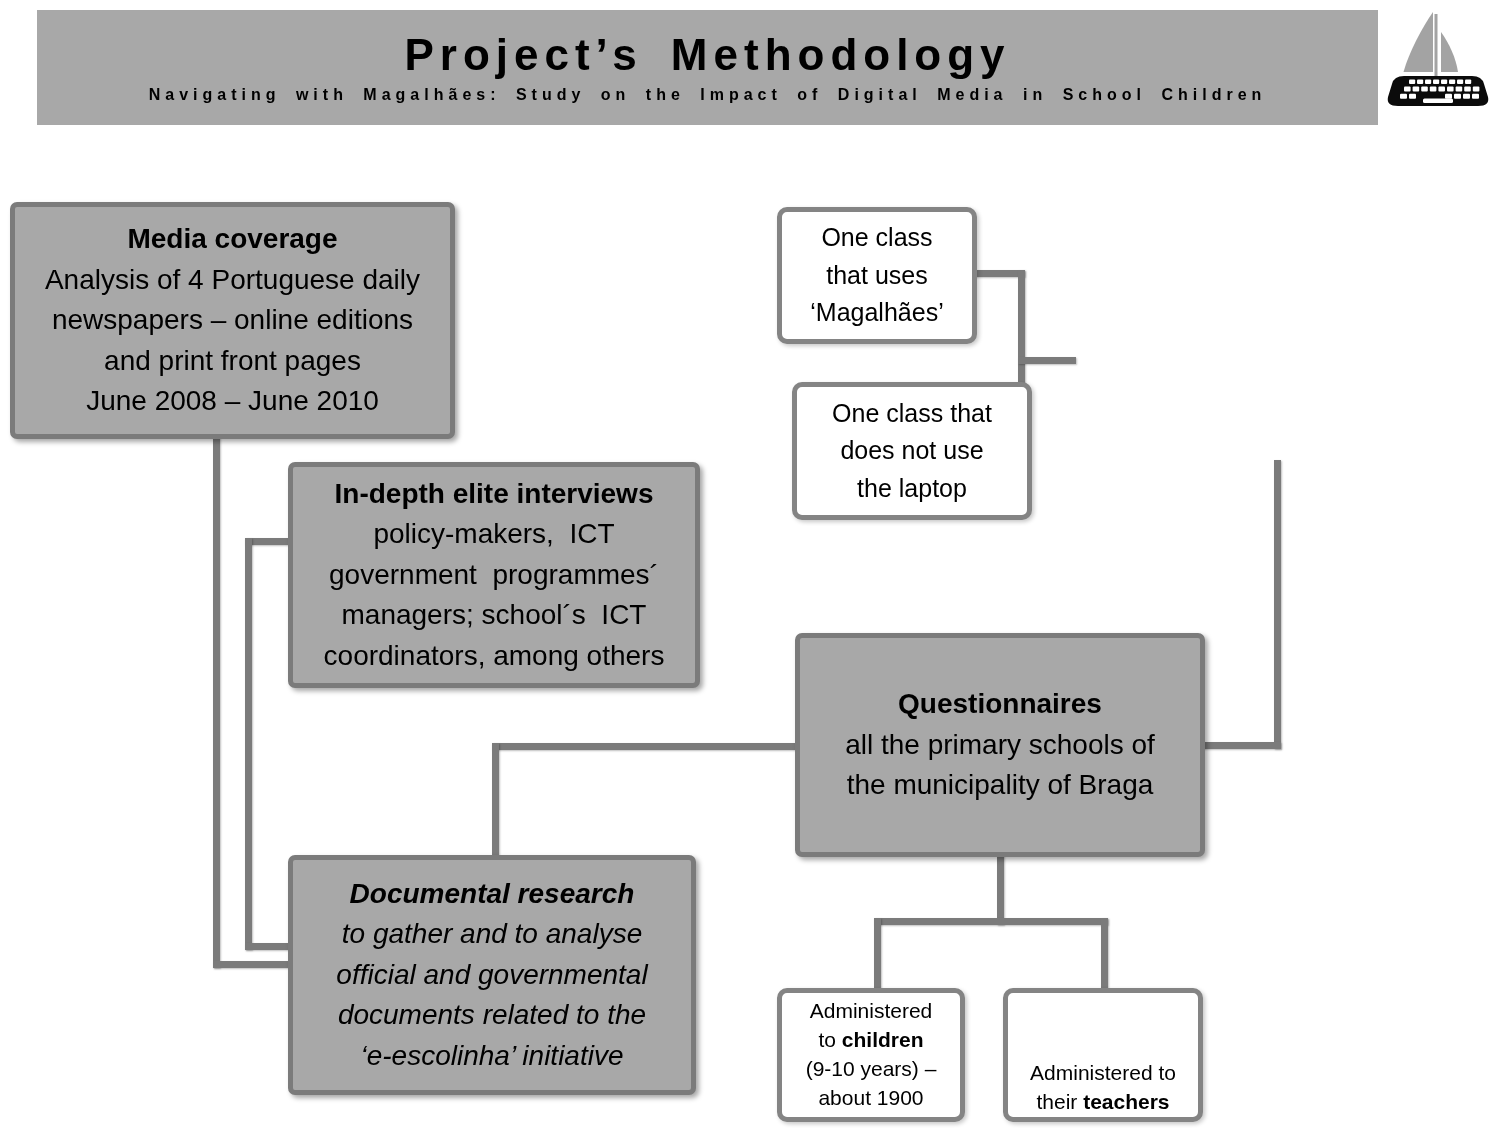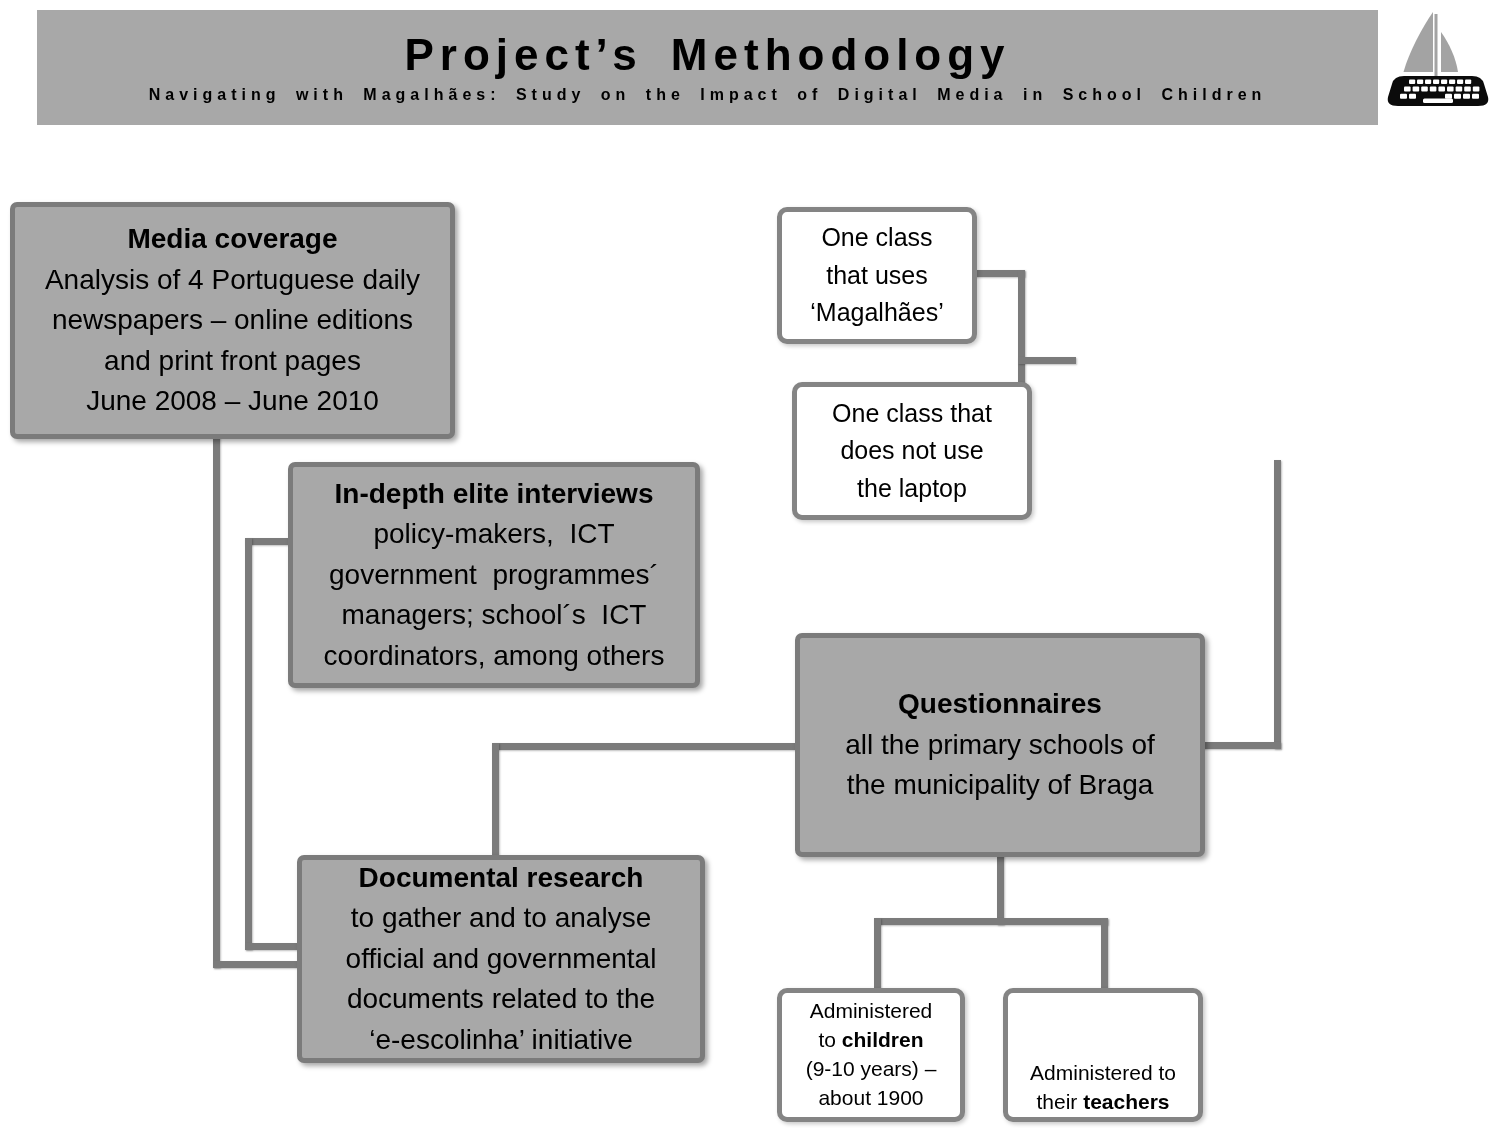--- a/index.html
+++ b/index.html
@@ -129,21 +129,21 @@
 coordinators, among others</p>
   </section>
 
 
   <section class="gbox" style="left:795px;top:633px;width:410px;height:224px;">
     <h2 class="btitle">Questionnaires</h2>
     <p class="bbody">all the primary schools of
 the municipality of Braga</p>
   </section>
 
-  <section class="gbox" style="left:297px;top:855px;width:408px;height:208px;">
+  <section class="gbox" style="left:288px;top:855px;width:408px;height:240px;font-style:italic;">
     <h2 class="btitle">Documental research</h2>
     <p class="bbody">to gather and to analyse
 official and governmental
 documents related to the
 ‘e-escolinha’ initiative</p>
   </section>
 
   <section class="wbox" style="left:777px;top:207px;width:200px;height:137px;">
     <p class="cls">One class
 that uses

